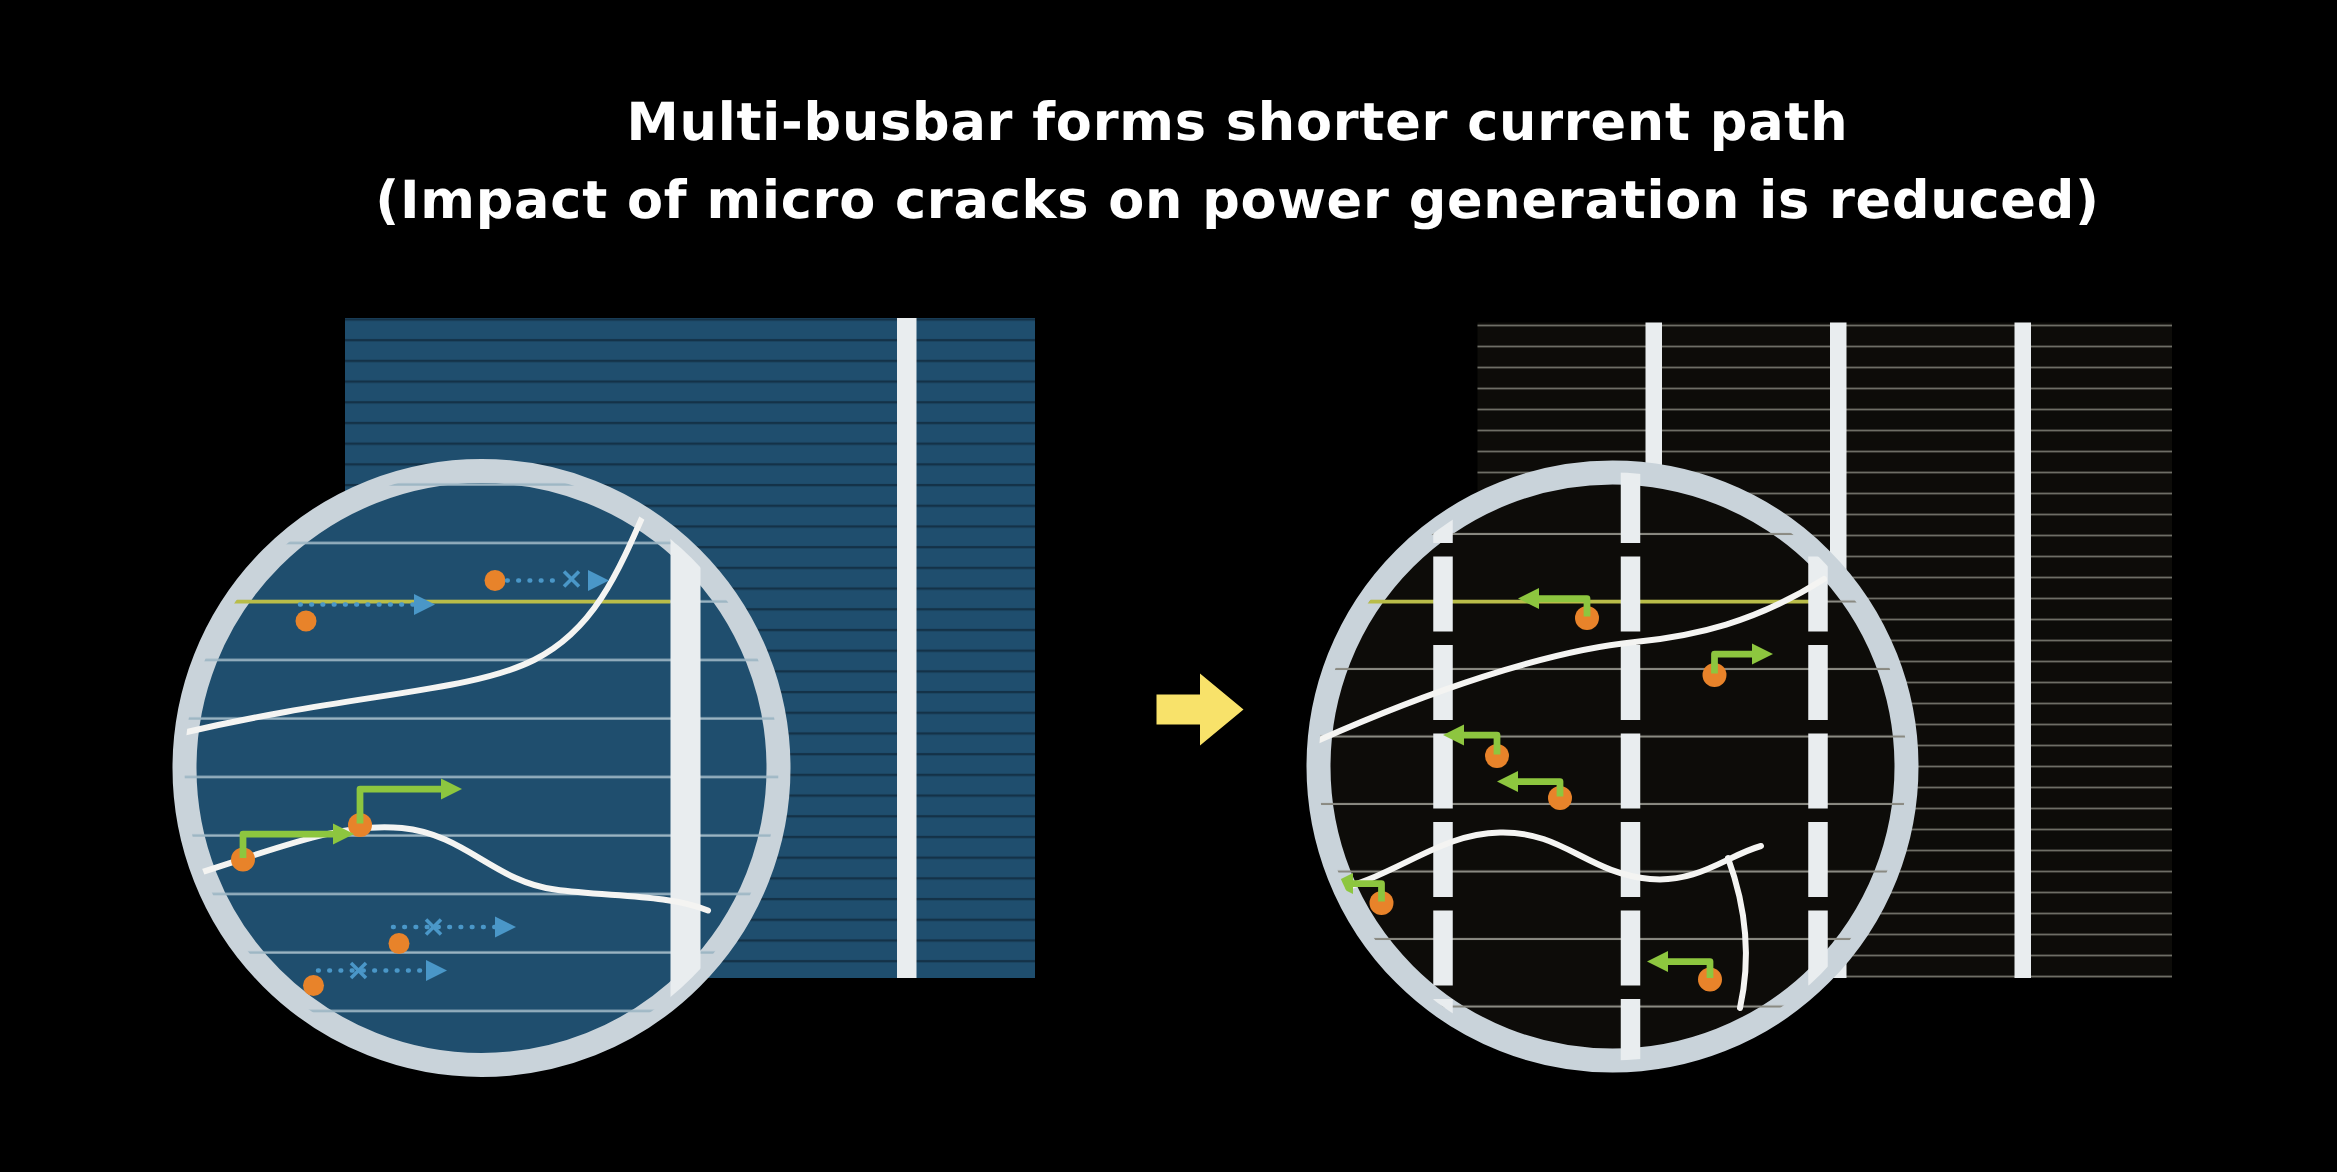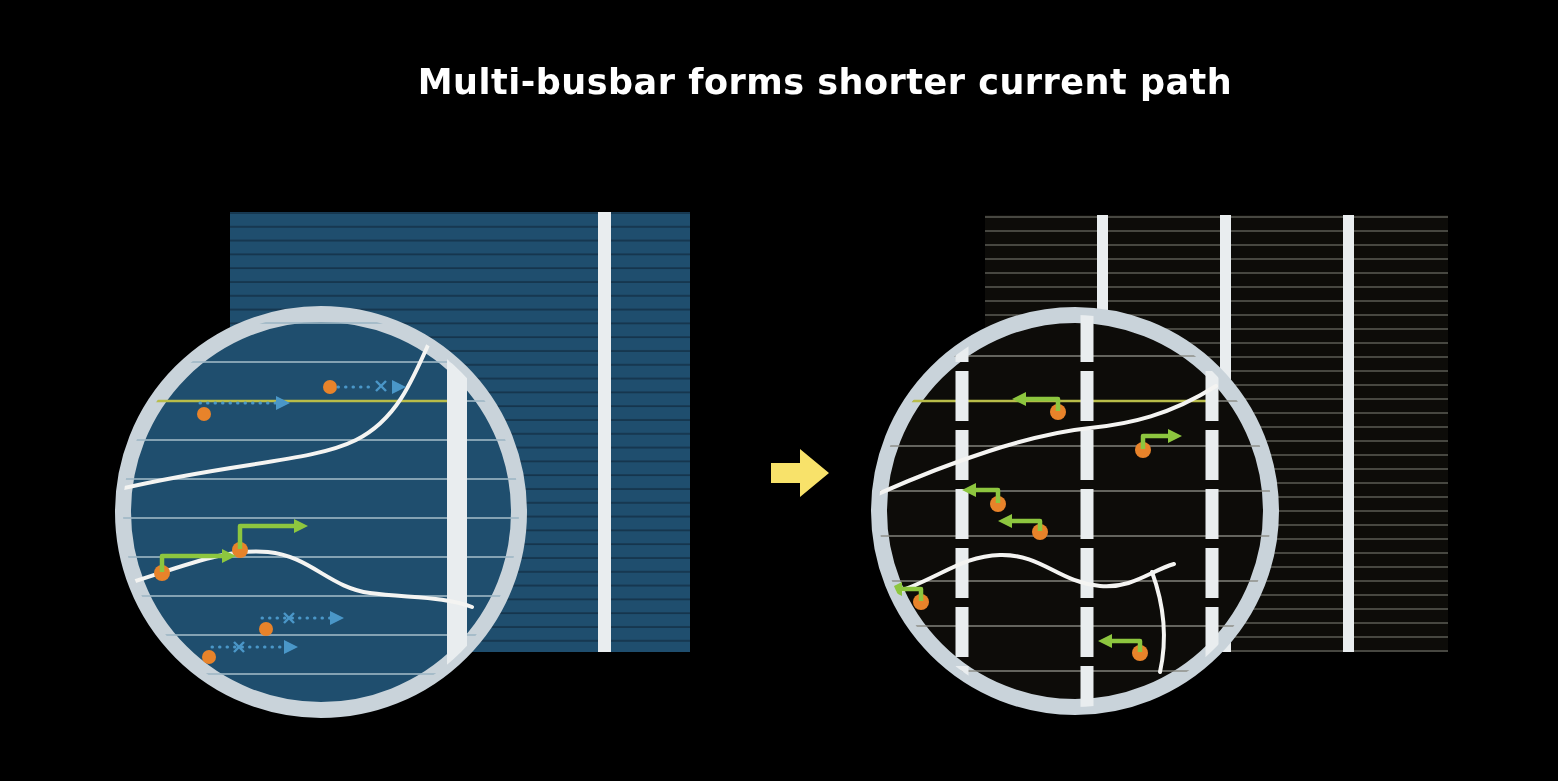--- a/index.html
+++ b/index.html
@@ -24,20 +24,21 @@
   }
   svg.diagram{position:absolute;left:0;top:0;}
 </style>
 </head>
 <body>
 
 <div class="stage">
 
   <div class="title">
     <div>Multi-busbar forms shorter current path</div>
+    <div>(Impact of micro cracks on power generation is reduced)</div>
   </div>
 
   <svg class="diagram" width="1558" height="781" viewBox="0 0 1558 781">
     <defs>
       <pattern id="linesBluePanel" width="10" height="13.8" patternUnits="userSpaceOnUse">
         <line x1="0" y1="6" x2="10" y2="6" stroke="var(--cell-blue-line,#143248)" stroke-width="1.6"></line>
       </pattern>
       <pattern id="linesBlackPanel" width="10" height="14" patternUnits="userSpaceOnUse">
         <line x1="0" y1="7" x2="10" y2="7" stroke="var(--cell-black-line,#6e6e66)" stroke-width="1.2"></line>
       </pattern>

